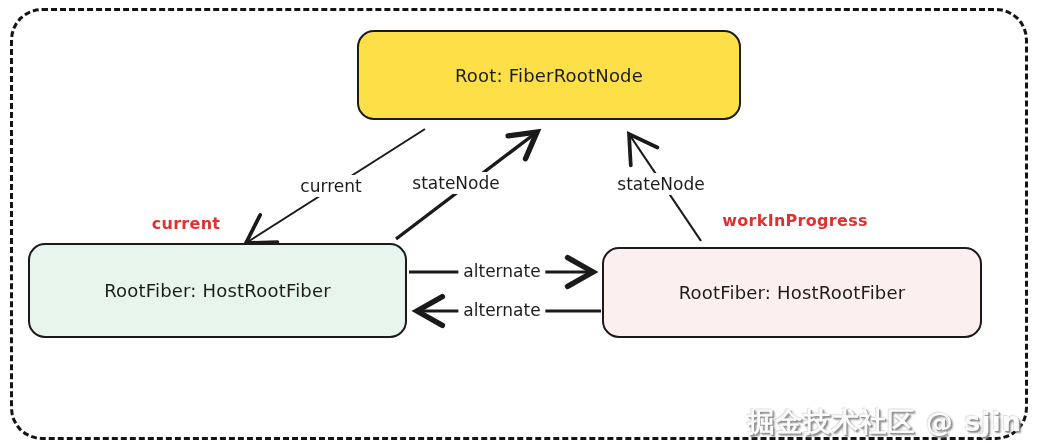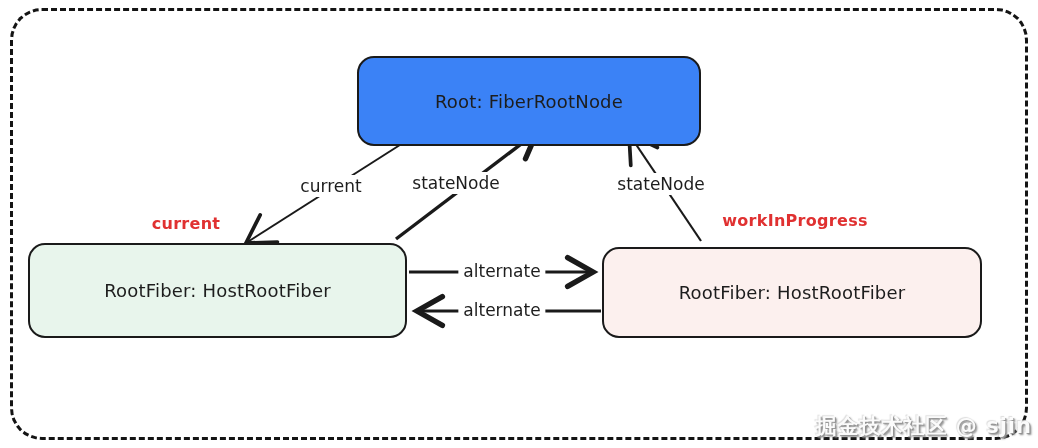--- a/index.html
+++ b/index.html
@@ -29,21 +29,21 @@
     border: 2.5px solid #1a1a1a;
     border-radius: 17px;
     display: flex;
     align-items: center;
     justify-content: center;
     font-size: 18px;
     letter-spacing: 0.2px;
     box-sizing: border-box;
     background: #fff;
   }
-  .node-root    { left: 357px; top: 56px;  width: 344px; height: 90px; background: #3b82f6; }
+  .node-root    { left: 357px; top: 30px;  width: 384px; height: 90px; background: #fde047; }
   .node-current { left: 28px;  top: 243px; width: 379px; height: 95px; background: #e8f5ec; }
   .node-wip     { left: 602px; top: 247px; width: 380px; height: 91px; background: #fcf0ee; }
   .edge-label {
     position: absolute;
     transform: translate(-50%, -50%);
     background: #ffffff;
     padding: 1px 5px;
     font-size: 17px;
     white-space: nowrap;
   }
@@ -51,23 +51,23 @@
     position: absolute;
     transform: translate(-50%, -50%);
     font-size: 16px;
     font-weight: 700;
     color: #e03131;
     white-space: nowrap;
     letter-spacing: 0.3px;
   }
   .watermark {
     position: absolute;
-    right: 6px;
+    right: 16px;
     bottom: 8px;
-    font-size: 21px;
+    font-size: 27px;
     font-weight: 700;
     letter-spacing: 1px;
     color: #fbfbfb;
     text-shadow: 2px 2px 2px #8e8e8e, -1px -1px 1px #dedede, 1px 1px 0 #a8a8a8;
     white-space: nowrap;
   }
 </style>
 </head>
 <body>
 

